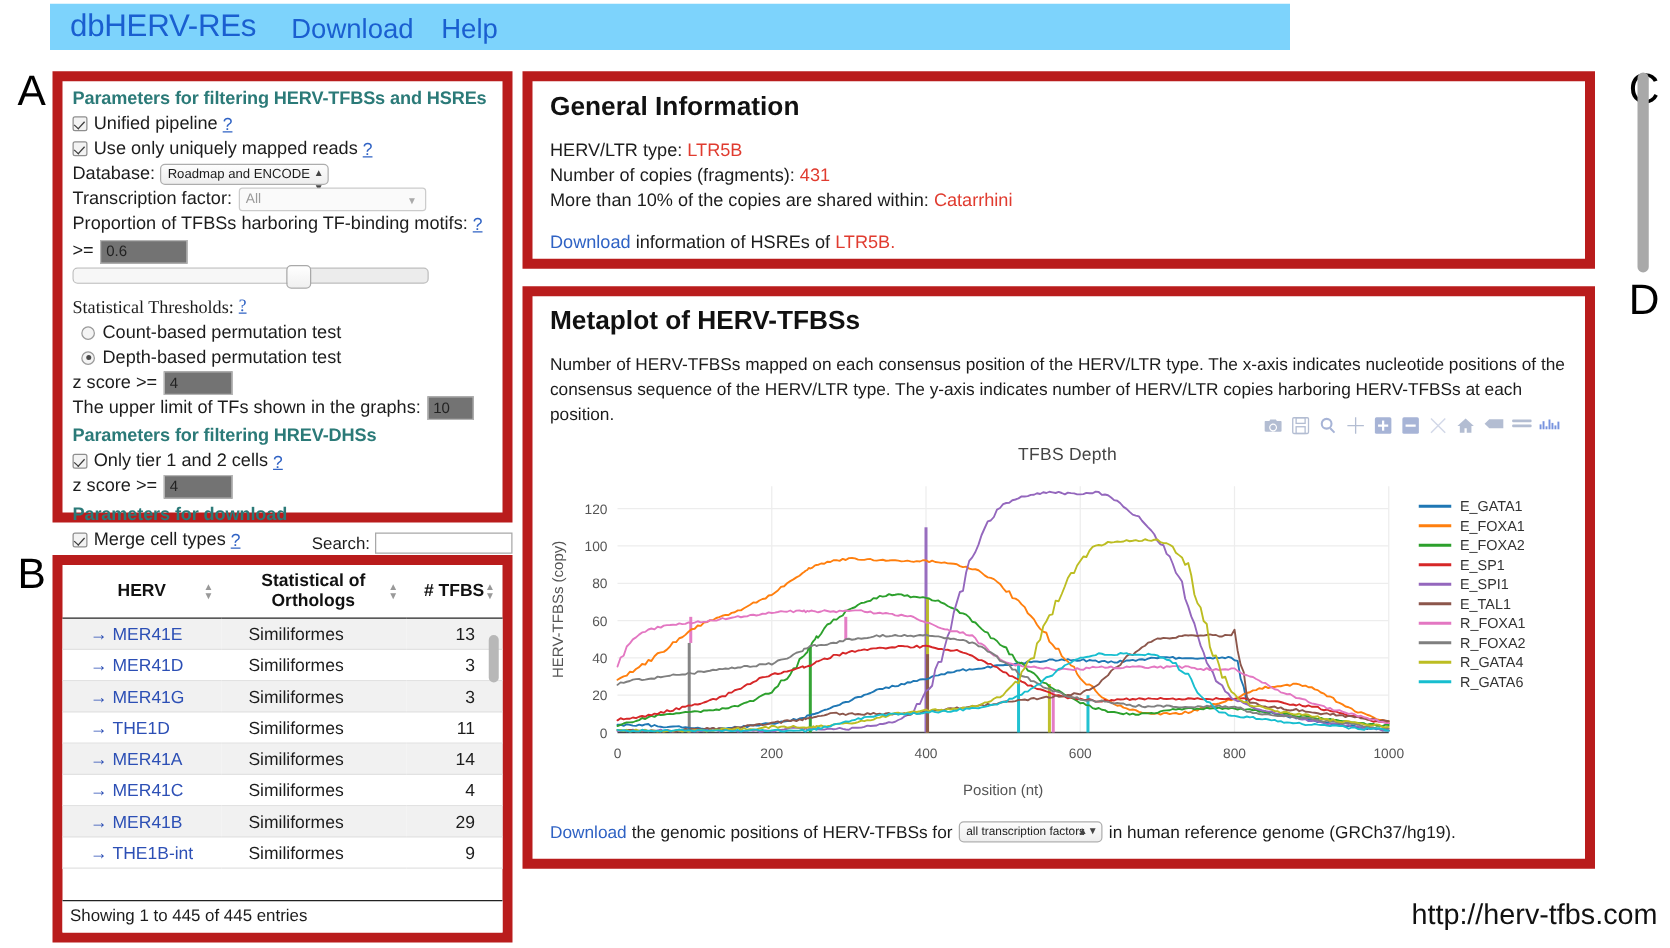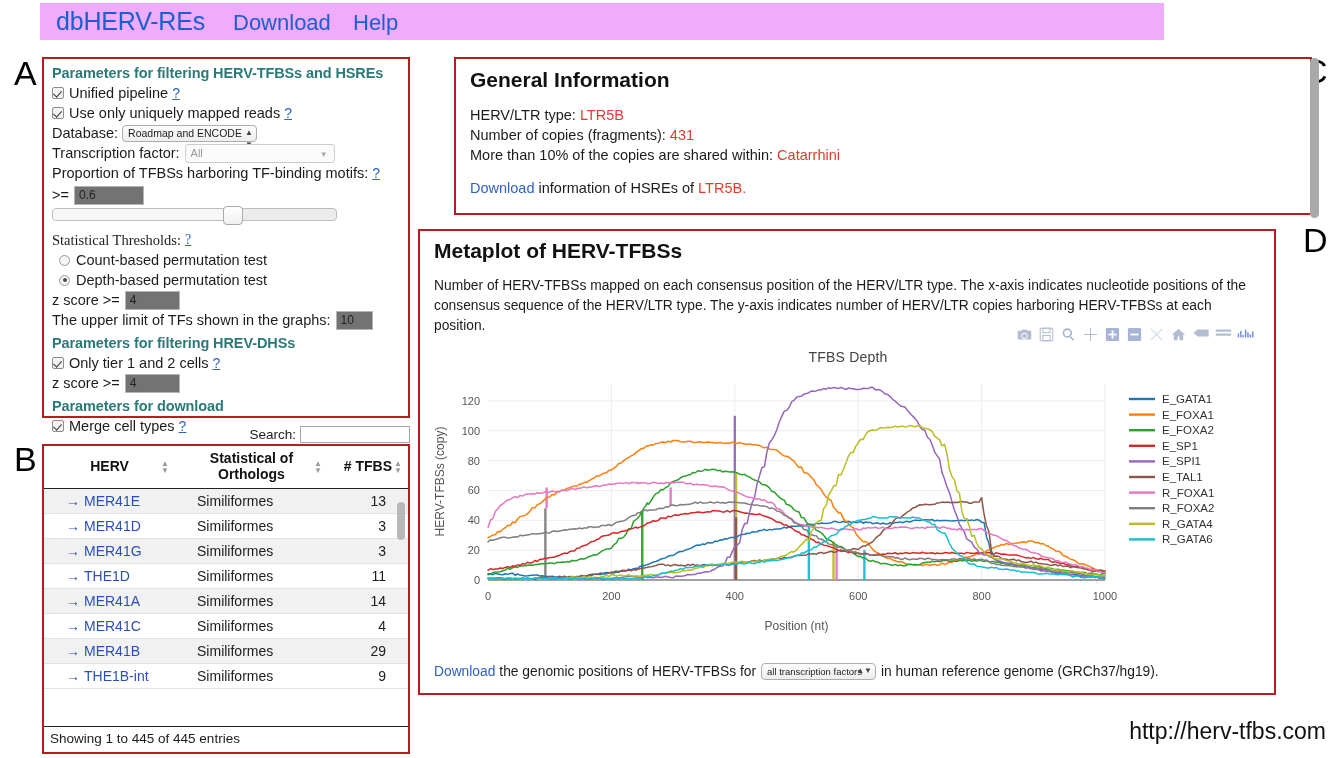--- a/index.html
+++ b/index.html
@@ -7,22 +7,22 @@
     margin: 0; padding: 0;
     width: 1336px; height: 758px;
     background: #ffffff;
     font-family: "Liberation Sans", sans-serif;
     overflow: hidden;
   }
   #page { position: relative; width: 1336px; height: 758px; background:#fff; }
 
   
   #navbar {
-    position: absolute; left: 40px; top: 3px; width: 1124px; height: 37px;
-    background: #f0abfc;
+    position: absolute; left: 40px; top: 3px; width: 992px; height: 37px;
+    background: #7dd3fc;
     text-decoration: underline;
   }
   #navbar .brand {
     position: absolute; left: 16px; top: 4px;
     font-size: 25px; color: #1a5fd0; letter-spacing: -0.2px;
   }
   #navbar .navlink {
     position: absolute; top: 7px; font-size: 22px; color: #1a5fd0;
   }
   #nav-download { left: 193px; }
@@ -31,21 +31,21 @@
   
   .panel-letter {
     position: absolute; font-size: 34px; color: #000;
     font-family: "Liberation Sans", sans-serif;
   }
   #letter-a { left: 14px; top: 54px; }
   #letter-b { left: 14px; top: 440px; }
   #letter-c { left: 1303px; top: 52px; }
   #letter-d { left: 1303px; top: 221px; }
 
-  .redbox { position: absolute; border: 2px solid #b91c1c; background: #fff; }
+  .redbox { position: absolute; border: 8px solid #b91c1c; background: #fff; }
 
   
   #panel-a { left: 42px; top: 57px; width: 368px; height: 361px; }
   #panel-a .inner { padding: 5px 8px; }
   .sec-head {
     color: #2b7a78; font-weight: bold; font-size: 14.5px;
     margin: 1px 0 2px 0; letter-spacing: -0.1px;
   }
   .row { font-size: 14.5px; color: #1c1c1c; line-height: 20px; display:flex; align-items:center; white-space: nowrap;}
   .row.indent { padding-left: 7px; }
@@ -125,21 +125,21 @@
     position:absolute; right:3px; top:56px; width:8px; height:38px;
     background:#b8b8b8; border-radius:4px;
   }
   #b-footer{
     position:absolute; left:0; right:0; bottom:0; height:26px;
     border-top:1px solid #222; font-size:13.5px; color:#1c1c1c;
     padding:4px 0 0 6px; background:#fff;
   }
 
   
-  #panel-c { left: 418px; top: 57px; width: 858px; height: 158px; margin-left: 36px; }
+  #panel-c { left: 418px; top: 57px; width: 858px; height: 158px; }
   .gi-title{ font-size:21px; font-weight:bold; color:#111; margin:9px 0 0 14px; }
   .gi-line{ font-size:14.5px; color:#1c1c1c; margin:0 0 1px 14px; line-height:19px;}
   .red{ color:#e03b2f; }
   .bluelink{ color:#2f62c4; text-decoration:none; }
 
   
   #panel-d { left: 418px; top: 229px; width: 858px; height: 466px; }
   .mp-title{ font-size:21px; font-weight:bold; color:#111; margin:8px 0 0 14px; }
   .mp-desc{
     font-size:13.8px; color:#1c1c1c; margin:13px 14px 0 14px; line-height:20px;

